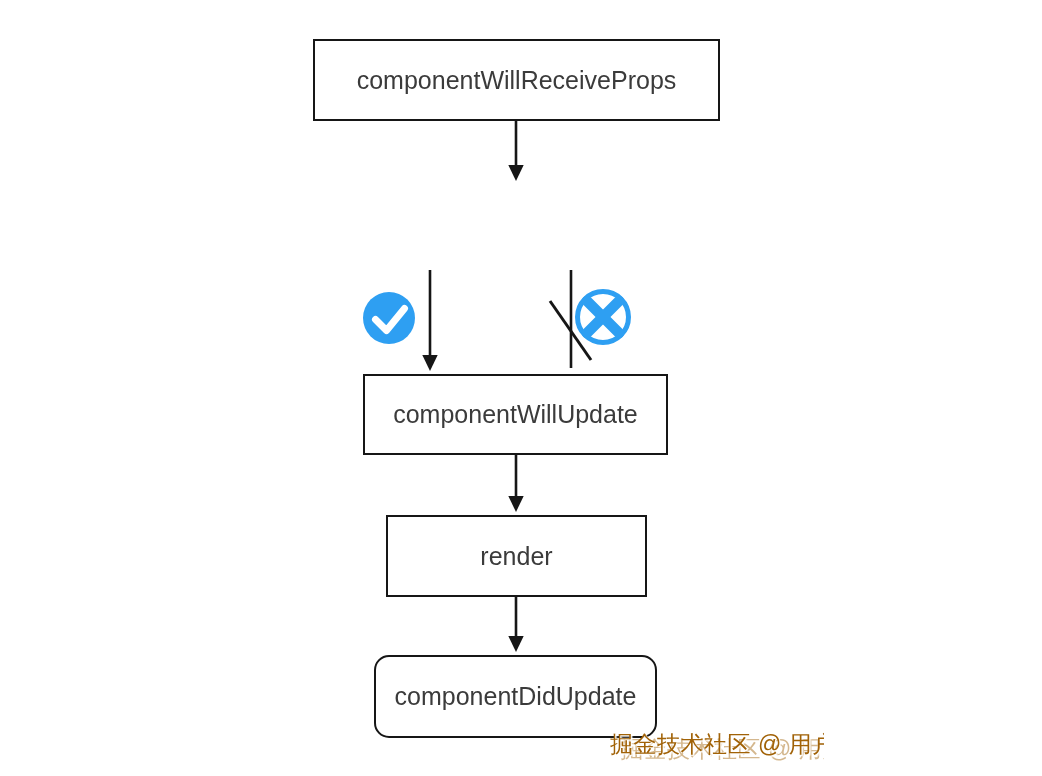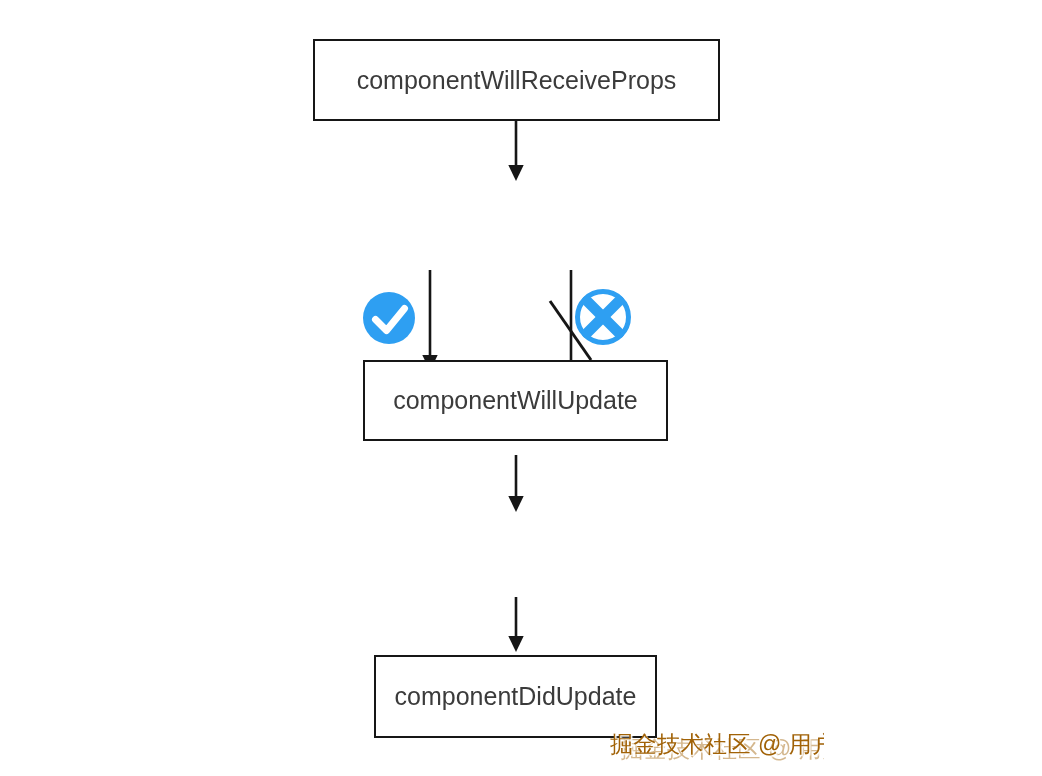--- a/index.html
+++ b/index.html
@@ -57,26 +57,29 @@
 </head>
 <body>
 
 <div id="canvas">
 
   <div class="node" style="left:313px; top:39px; width:407px; height:82px;">
     <span>componentWillReceiveProps</span>
   </div>
 
 
-  <div class="node" style="left:363px; top:360px; width:305px; height:81px;">
+  <div class="node" style="left:363px; top:374px; width:305px; height:81px;">
     <span>componentWillUpdate</span>
   </div>
 
+  <div class="node" style="left:386px; top:515px; width:261px; height:82px;">
+    <span>render</span>
+  </div>
 
-  <div class="node" style="left:374px; top:655px; width:283px; height:83px;">
+  <div class="node" style="left:374px; top:655px; width:283px; height:83px;border-radius:15px;">
     <span>componentDidUpdate</span>
   </div>
 
   <svg id="edges-svg" viewBox="0 0 1042 776" xmlns="http://www.w3.org/2000/svg">
 
     <g>
       <line x1="516" y1="121" x2="516" y2="166" stroke="#161616" stroke-width="2.6"></line>
       <polygon points="508.3,165 523.7,165 516,181" fill="#161616"></polygon>
     </g>
 

